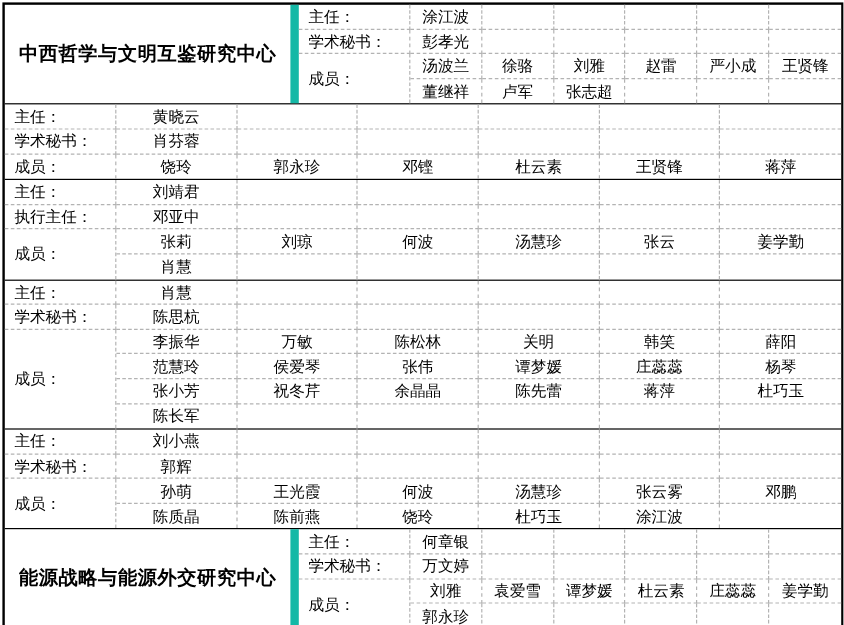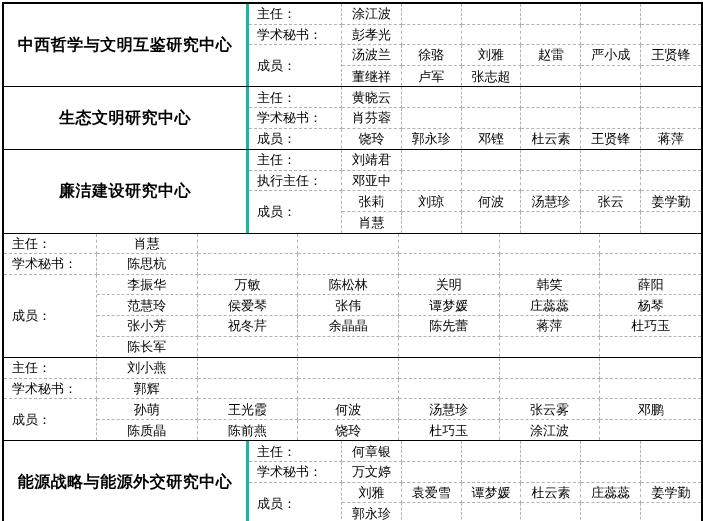--- a/index.html
+++ b/index.html
@@ -25,21 +25,21 @@
   .block {
     display: flex;
     border-bottom: 1px solid #000000;
   }
   .block:last-child {
     border-bottom: none;
   }
   .center-name {
     width: 245px;
     min-width: 245px;
-    border-right: 3px solid #14b8a6;
+    border-right: 7px solid #14b8a6;
     display: flex;
     align-items: center;
     justify-content: center;
     text-align: center;
     font-weight: bold;
     font-size: 16px;
     letter-spacing: 0.5px;
     box-sizing: border-box;
     padding: 0 4px;
   }
@@ -105,21 +105,20 @@
           <div class="cell last-col">王贤锋</div>
           <div class="cell last-row">董继祥</div>
           <div class="cell last-row">卢军</div>
           <div class="cell last-row">张志超</div>
           <div class="cell last-row"></div>
           <div class="cell last-row"></div>
           <div class="cell last-col last-row"></div>
         </div>
       </div>
       <div class="block">
-        <div class="center-name">生态文明研究中心</div>
         <div class="block-grid">
           <div class="cell label" style="grid-row: span 1;">主任：</div>
           <div class="cell">黄晓云</div>
           <div class="cell"></div>
           <div class="cell"></div>
           <div class="cell"></div>
           <div class="cell"></div>
           <div class="cell last-col"></div>
           <div class="cell label" style="grid-row: span 1;">学术秘书：</div>
           <div class="cell">肖芬蓉</div>
@@ -131,21 +130,20 @@
           <div class="cell label last-row" style="grid-row: span 1;">成员：</div>
           <div class="cell last-row">饶玲</div>
           <div class="cell last-row">郭永珍</div>
           <div class="cell last-row">邓铿</div>
           <div class="cell last-row">杜云素</div>
           <div class="cell last-row">王贤锋</div>
           <div class="cell last-col last-row">蒋萍</div>
         </div>
       </div>
       <div class="block">
-        <div class="center-name">廉洁建设研究中心</div>
         <div class="block-grid">
           <div class="cell label" style="grid-row: span 1;">主任：</div>
           <div class="cell">刘靖君</div>
           <div class="cell"></div>
           <div class="cell"></div>
           <div class="cell"></div>
           <div class="cell"></div>
           <div class="cell last-col"></div>
           <div class="cell label" style="grid-row: span 1;">执行主任：</div>
           <div class="cell">邓亚中</div>

